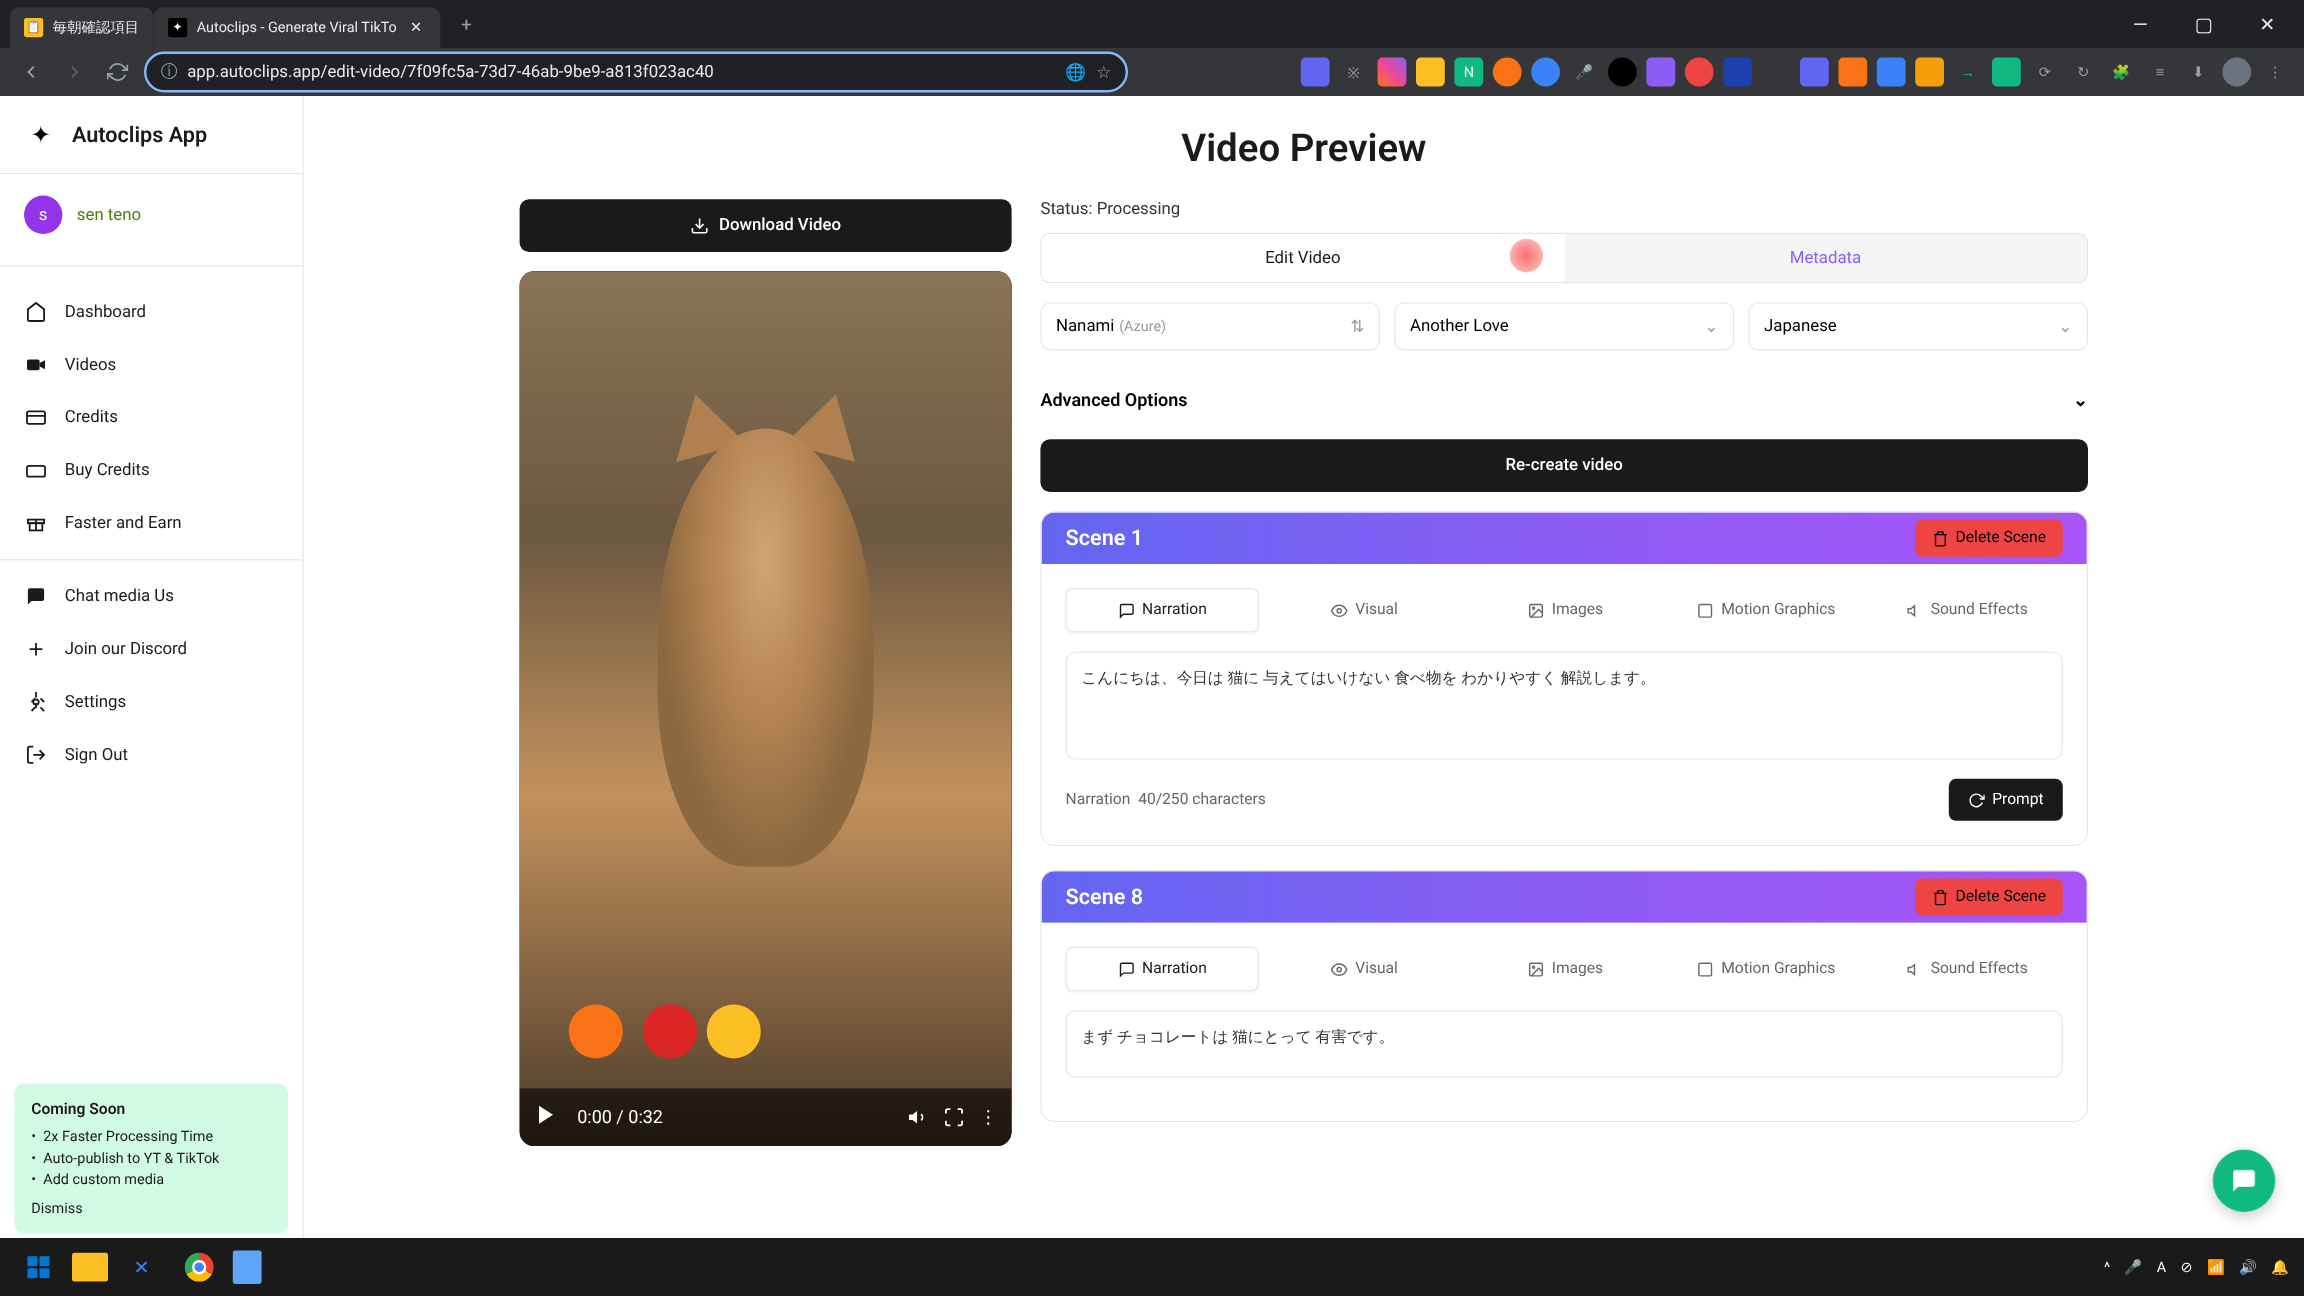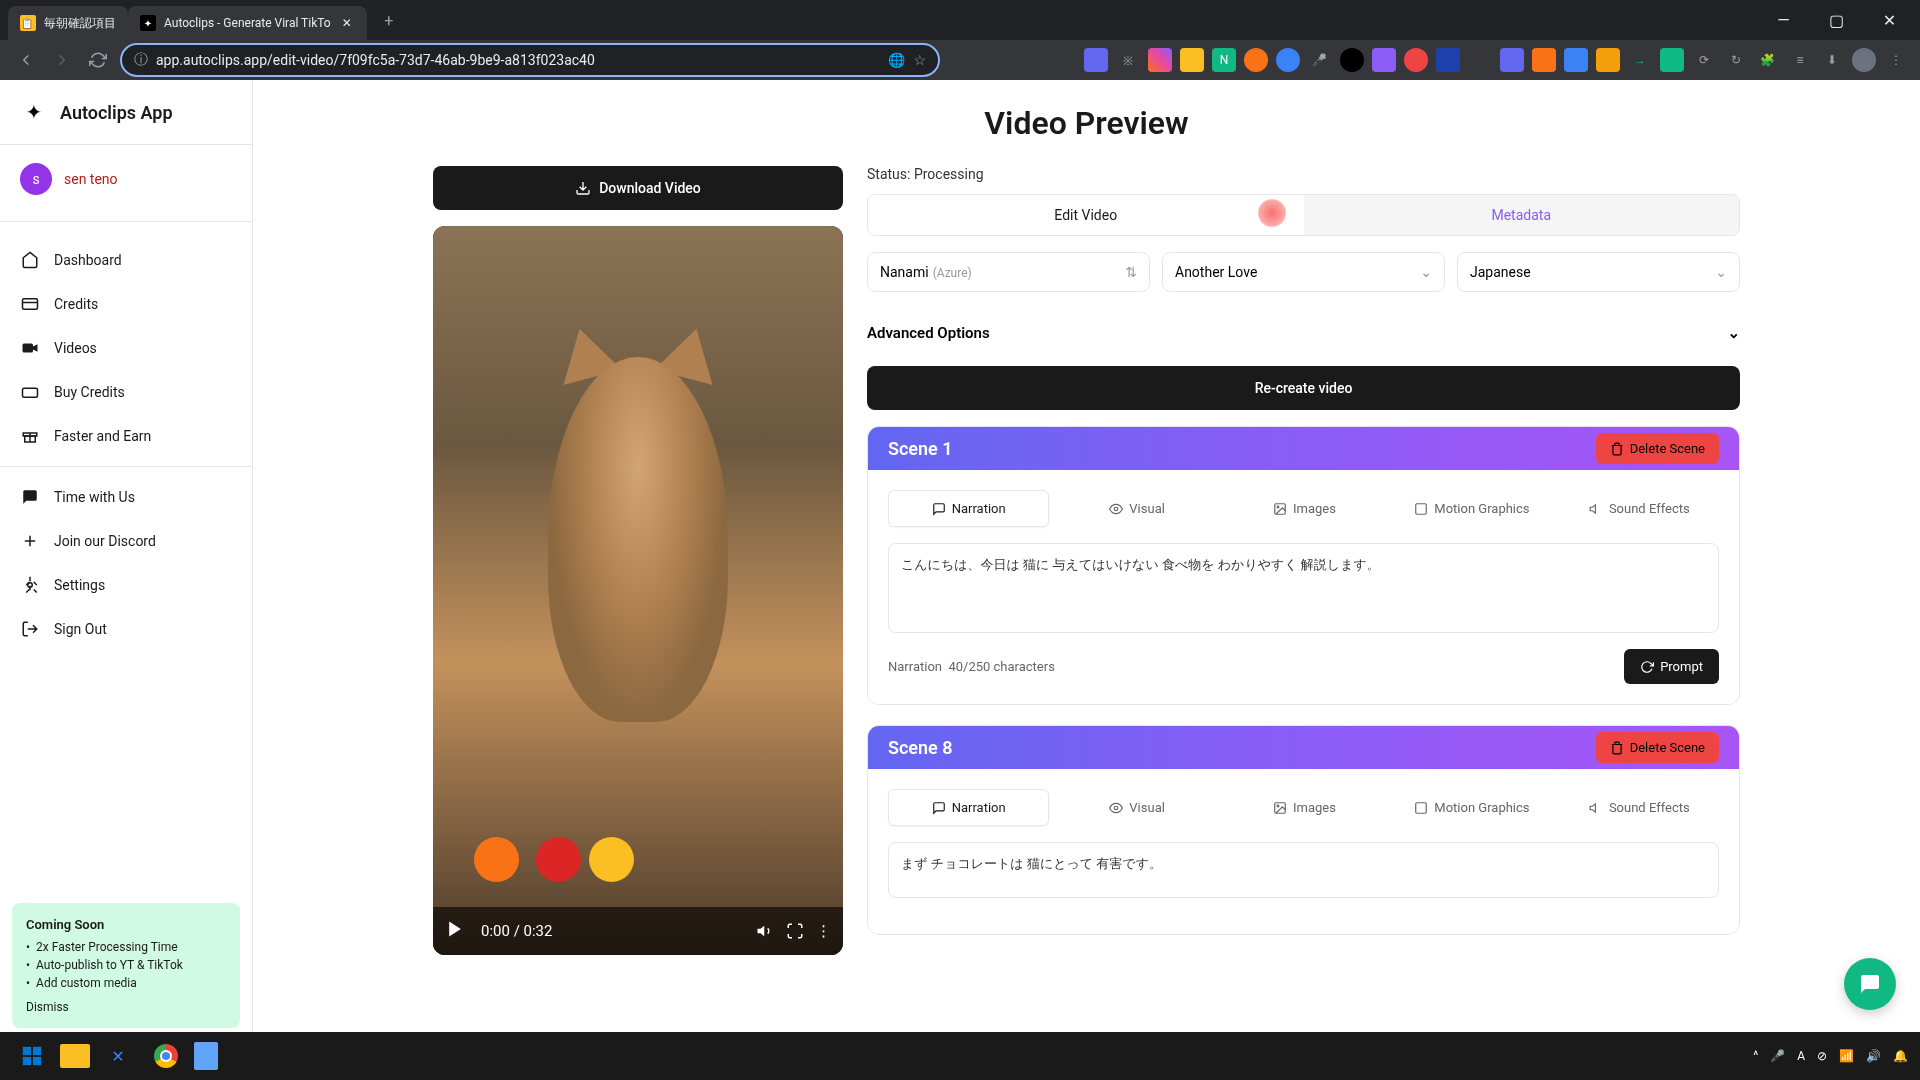--- a/index.html
+++ b/index.html
@@ -27,21 +27,21 @@
 
 
 .app-content { display: flex; height: calc(100vh - 80px); background: #fff; }
 
 .sidebar { width: 253px; border-right: 1px solid #e5e5e5; display: flex; flex-direction: column; background: #fff; }
 .app-logo { display: flex; align-items: center; gap: 12px; padding: 18px 20px; border-bottom: 1px solid #e5e5e5; }
 .logo-icon { width: 28px; height: 28px; display: flex; align-items: center; justify-content: center; font-size: 20px; }
 .logo-text { font-size: 18px; font-weight: 600; color: #1a1a1a; }
 .user-row { display: flex; align-items: center; gap: 12px; padding: 18px 20px; }
 .avatar { width: 32px; height: 32px; border-radius: 50%; background: #9333ea; color: #fff; display: flex; align-items: center; justify-content: center; font-size: 14px; }
-.user-name { font-size: 14px; color: #b91c1c; }
+.user-name { font-size: 14px; color: #4d7c0f; }
 .nav-section { padding: 8px 0; flex: 1; }
 .nav-item { display: flex; align-items: center; gap: 14px; padding: 12px 20px; font-size: 14px; color: #1a1a1a; cursor: pointer; }
 .nav-icon { width: 20px; height: 20px; display: flex; align-items: center; justify-content: center; }
 .nav-divider { height: 1px; background: #e5e5e5; margin: 8px 0; }
 .coming-soon { margin: 12px; padding: 14px; background: #d1fae5; border-radius: 8px; font-size: 13px; }
 .cs-title { font-weight: 600; margin-bottom: 6px; color: #1a1a1a; }
 .cs-item { display: flex; gap: 6px; font-size: 12px; color: #1a1a1a; padding: 2px 0; }
 .cs-dismiss { margin-top: 8px; font-size: 12px; color: #1a1a1a; cursor: pointer; }
 .connect-beta { padding: 12px 20px; font-size: 14px; color: #666; }
 
@@ -189,39 +189,39 @@
       <div class="nav-item">
           <span class="nav-icon">
             <svg width="18" height="18" viewBox="0 0 24 24" fill="none" stroke="currentColor" stroke-width="2">
               <path d="M3 9l9-7 9 7v11a2 2 0 01-2 2H5a2 2 0 01-2-2z"></path>
             </svg>
           </span>
           <span>Dashboard</span>
         </div>
       <div class="nav-item">
           <span class="nav-icon">
-            <svg width="18" height="18" viewBox="0 0 24 24" fill="none" stroke="currentColor" stroke-width="2">
-              <rect x="2" y="5" width="20" height="14" rx="2"></rect>
-              <line x1="2" y1="10" x2="22" y2="10"></line>
-            </svg>
-          </span>
-          <span>Credits</span>
-        </div>
-      <div class="nav-item">
-          <span class="nav-icon">
             <svg width="18" height="18" viewBox="0 0 24 24" fill="currentColor">
               <rect x="2" y="6" width="14" height="12" rx="2"></rect>
               <polygon points="16,10 22,7 22,17 16,14"></polygon>
             </svg>
           </span>
           <span>Videos</span>
         </div>
       <div class="nav-item">
           <span class="nav-icon">
             <svg width="18" height="18" viewBox="0 0 24 24" fill="none" stroke="currentColor" stroke-width="2">
+              <rect x="2" y="5" width="20" height="14" rx="2"></rect>
+              <line x1="2" y1="10" x2="22" y2="10"></line>
+            </svg>
+          </span>
+          <span>Credits</span>
+        </div>
+      <div class="nav-item">
+          <span class="nav-icon">
+            <svg width="18" height="18" viewBox="0 0 24 24" fill="none" stroke="currentColor" stroke-width="2">
               <rect x="2" y="7" width="20" height="12" rx="2"></rect>
             </svg>
           </span>
           <span>Buy Credits</span>
         </div>
       <div class="nav-item">
           <span class="nav-icon">
             <svg width="18" height="18" viewBox="0 0 24 24" fill="none" stroke="currentColor" stroke-width="2">
               <rect x="3" y="8" width="18" height="4"></rect>
               <rect x="5" y="12" width="14" height="8"></rect>
@@ -230,21 +230,21 @@
           </span>
           <span>Faster and Earn</span>
         </div>
       <div class="nav-divider"></div>
       <div class="nav-item">
           <span class="nav-icon">
             <svg width="18" height="18" viewBox="0 0 24 24" fill="currentColor">
               <path d="M21 15a2 2 0 01-2 2H7l-4 4V5a2 2 0 012-2h14a2 2 0 012 2z"></path>
             </svg>
           </span>
-          <span>Time with Us</span>
+          <span>Chat media Us</span>
         </div>
       <div class="nav-item">
           <span class="nav-icon">
             <svg width="18" height="18" viewBox="0 0 24 24" fill="none" stroke="currentColor" stroke-width="2">
               <line x1="12" y1="5" x2="12" y2="19"></line>
               <line x1="5" y1="12" x2="19" y2="12"></line>
             </svg>
           </span>
           <span>Join our Discord</span>
         </div>

